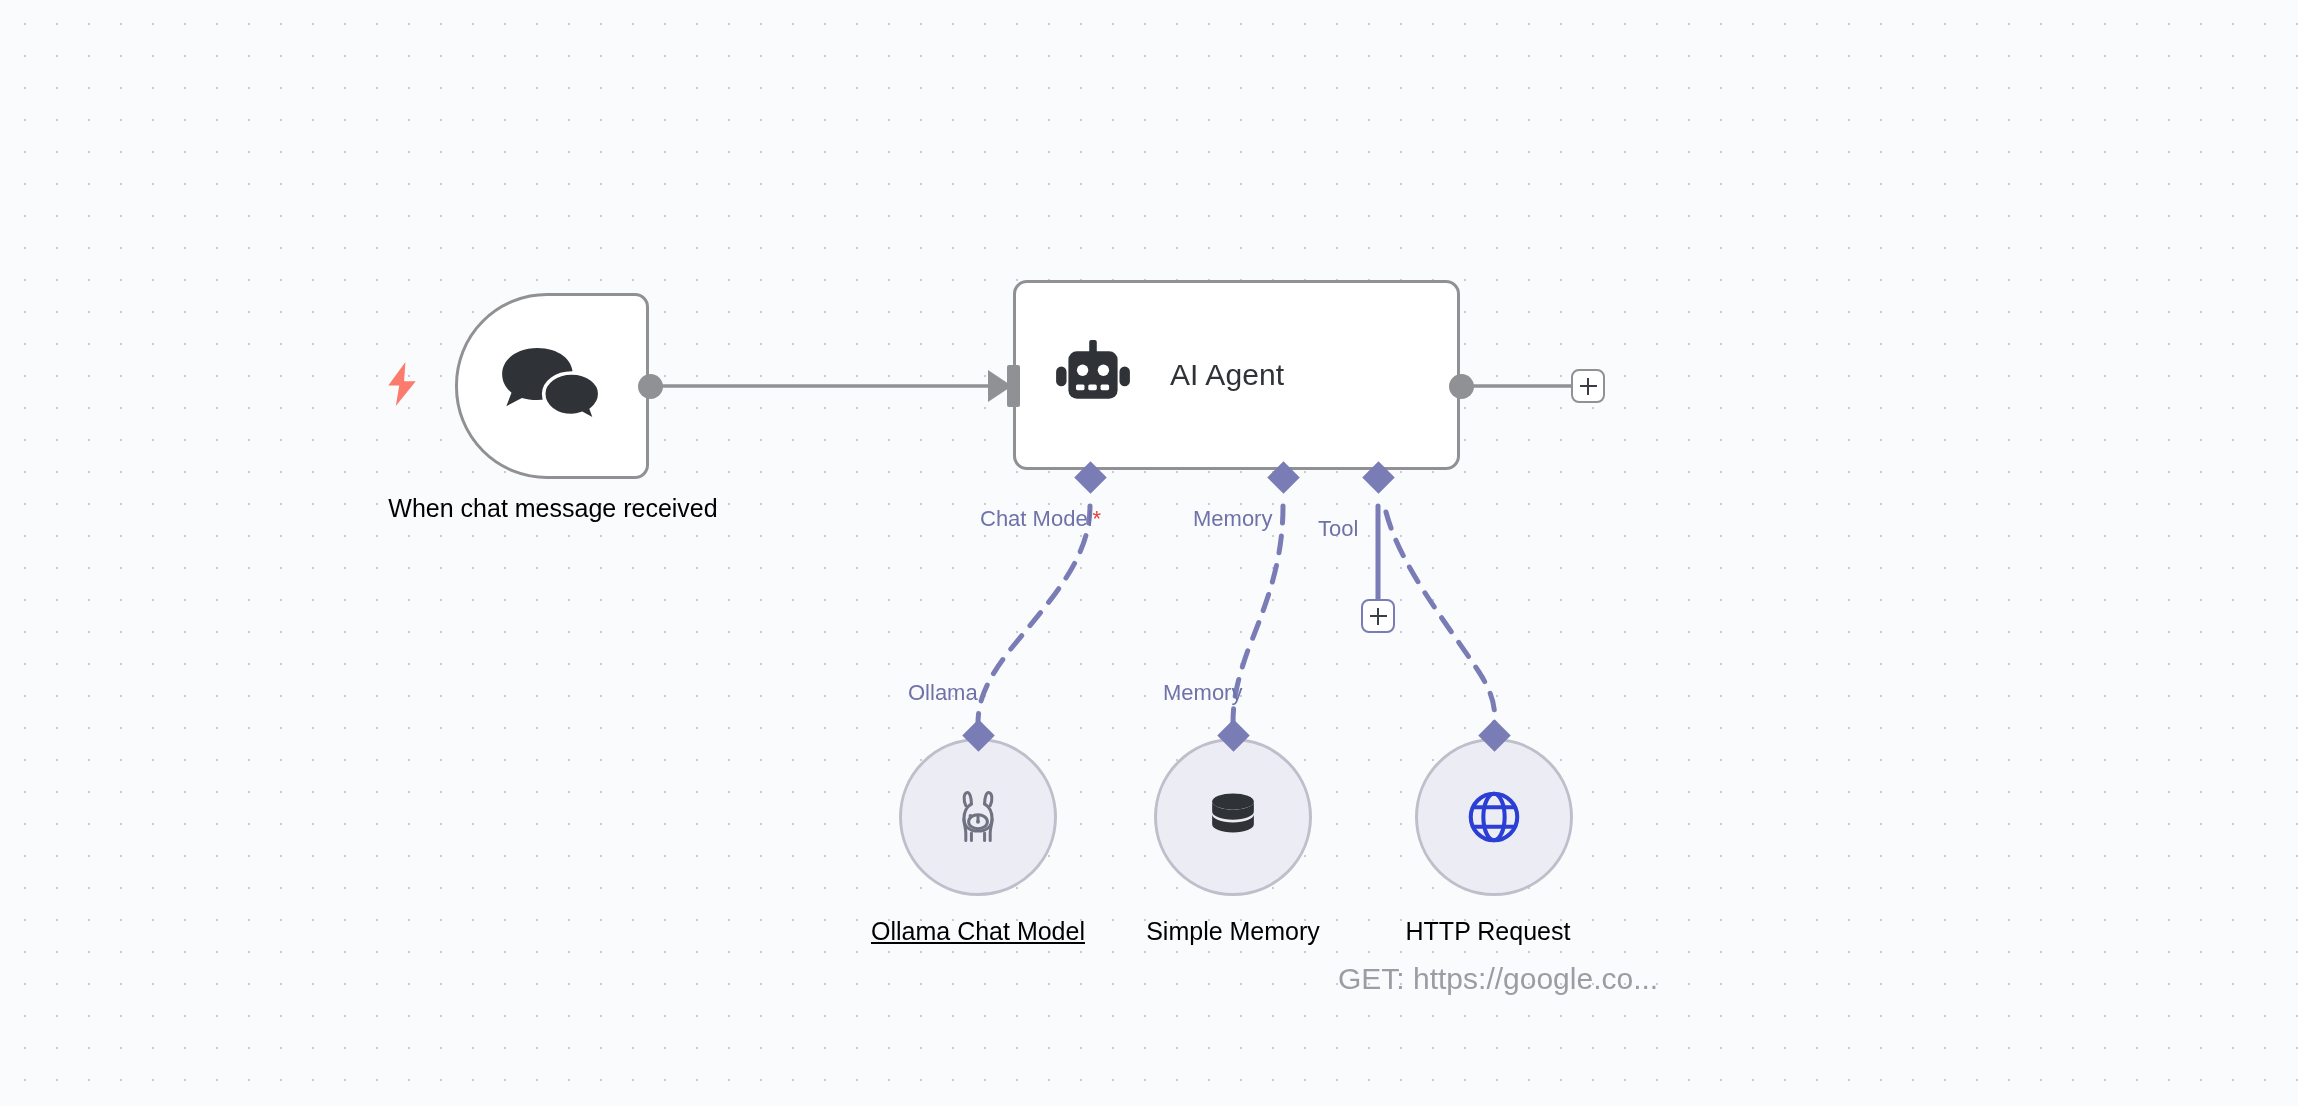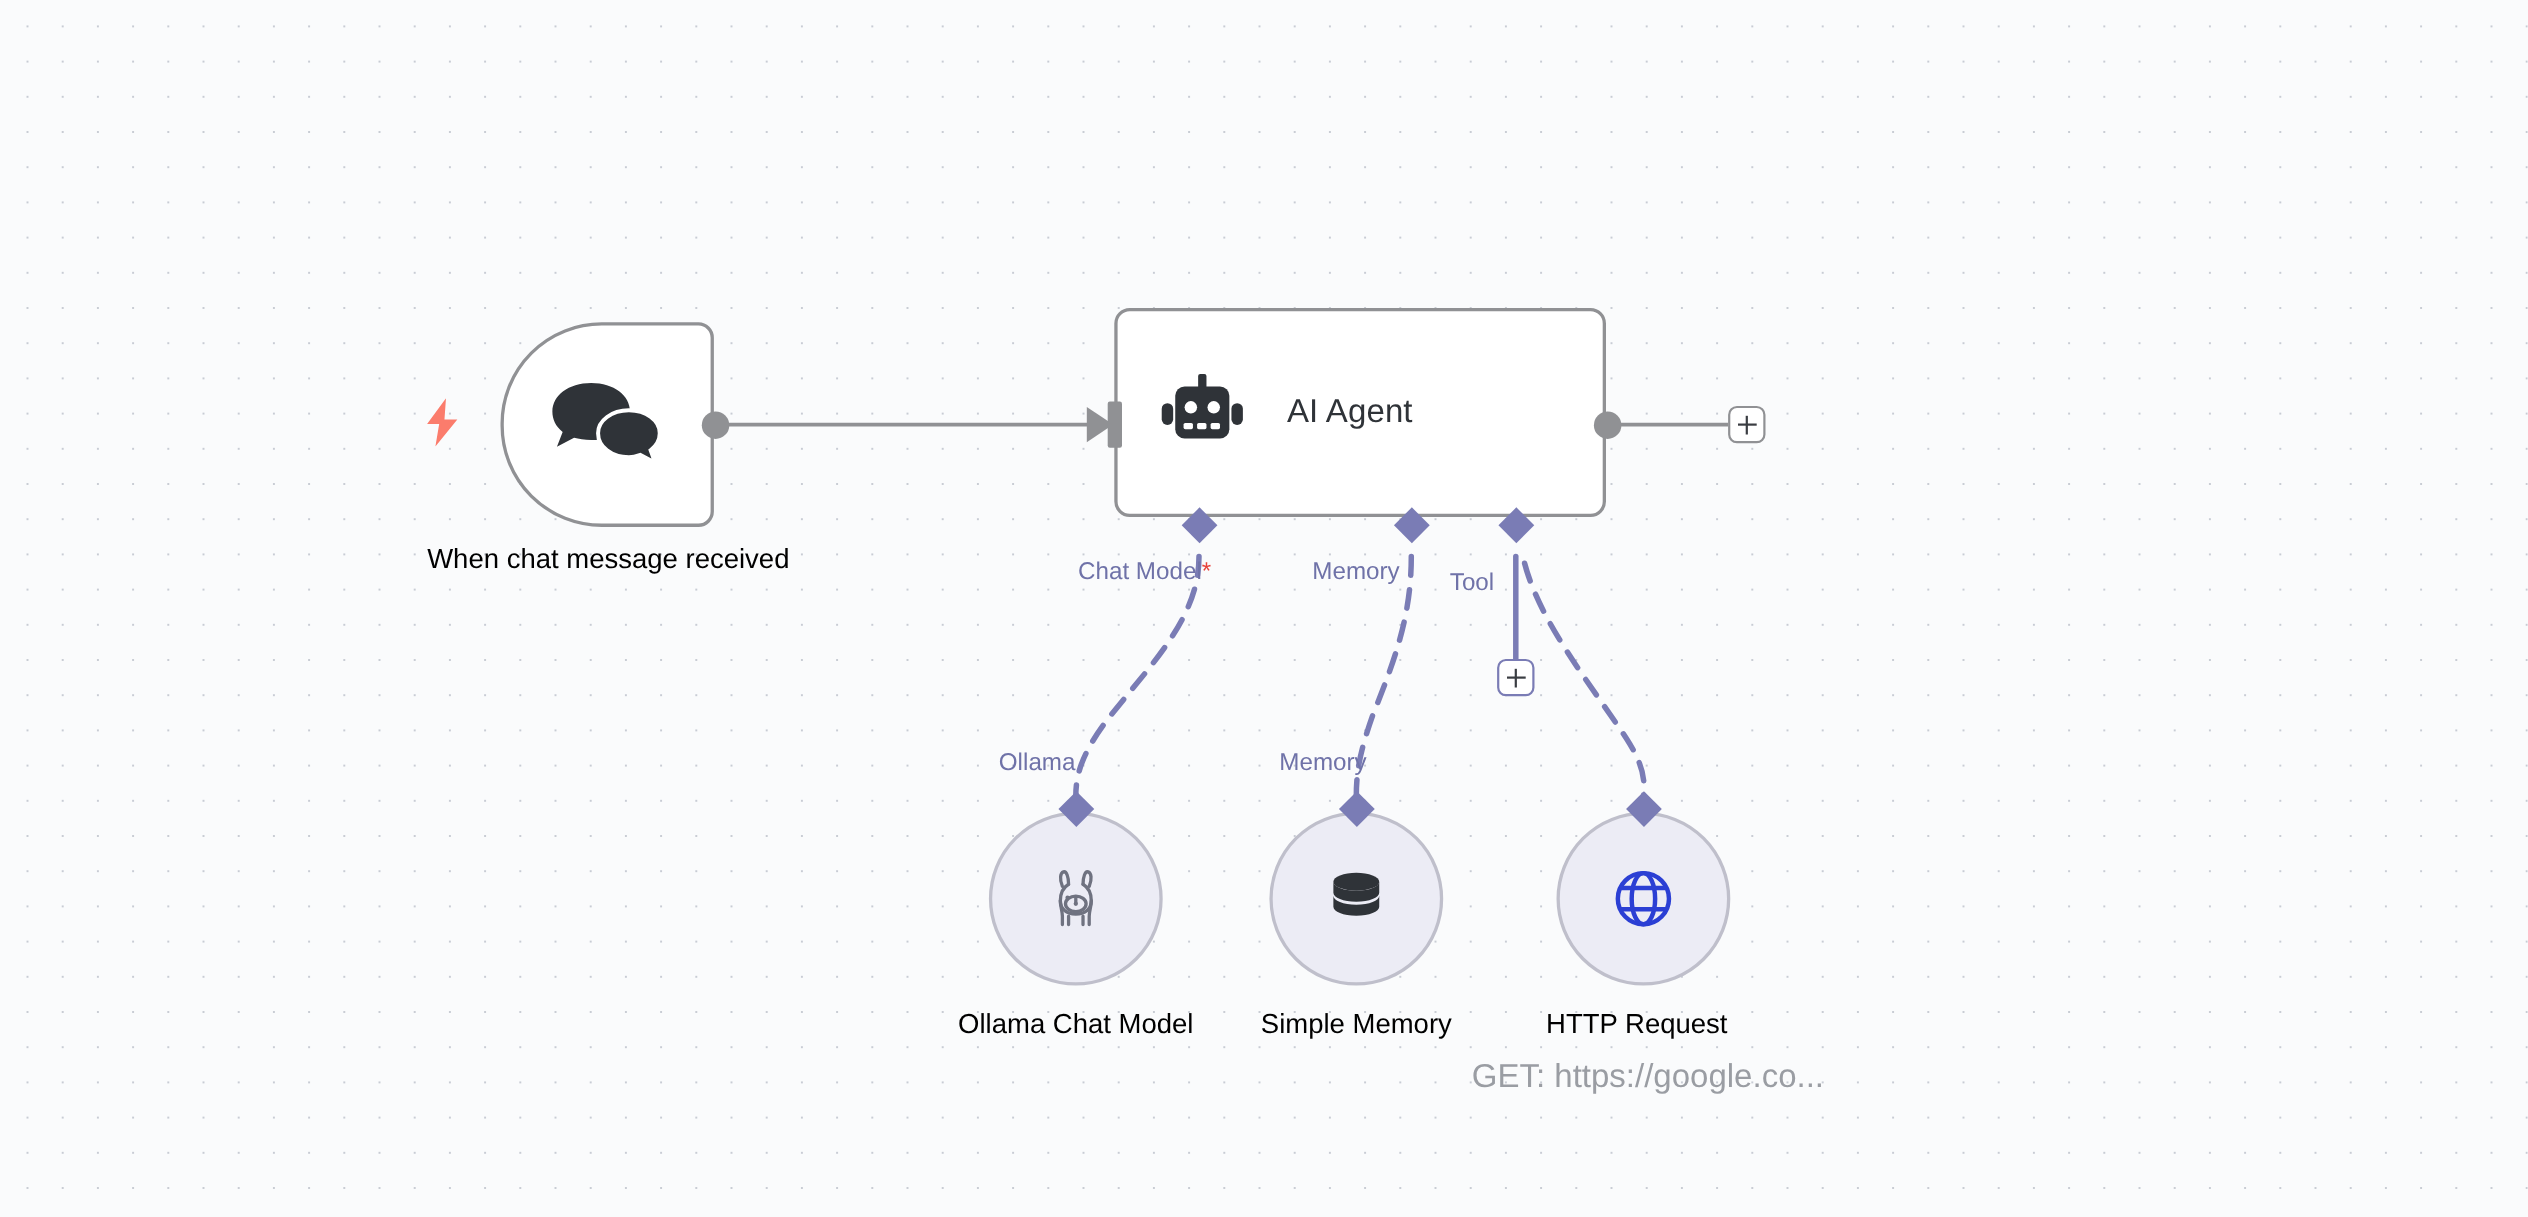--- a/index.html
+++ b/index.html
@@ -297,21 +297,21 @@
           <ellipse cx="32" cy="37" rx="10" ry="7.5"></ellipse>
 
           <path d="M32 31 L32 36"></path>
         </g>
         <circle cx="24" cy="31" r="2.1" fill="#6F7280"></circle>
         <circle cx="32" cy="37" r="2.1" fill="#6F7280"></circle>
       </svg>
     </span>
   </div>
 
-  <div class="node-label" style="left:828px; top:917px; width:300px;">Ollama Chat Model</div>
+  <div class="node-label" style="left:828px; top:917px; width:300px;text-decoration:underline;">Ollama Chat Model</div>
 
   <div class="conn-label" style="left:1163px; top:680px; width:140px;">Memory</div>
 
   <div class="diamond" style="left:1222px; top:724px;"></div>
 
   <div class="subnode" style="left:1154px; top:738px;">
     <span>
       <svg viewBox="0 0 64 64" width="58" height="58" xmlns="http://www.w3.org/2000/svg">
         <g fill="#2F3338">
           <ellipse cx="32" cy="15" rx="23" ry="9"></ellipse>

